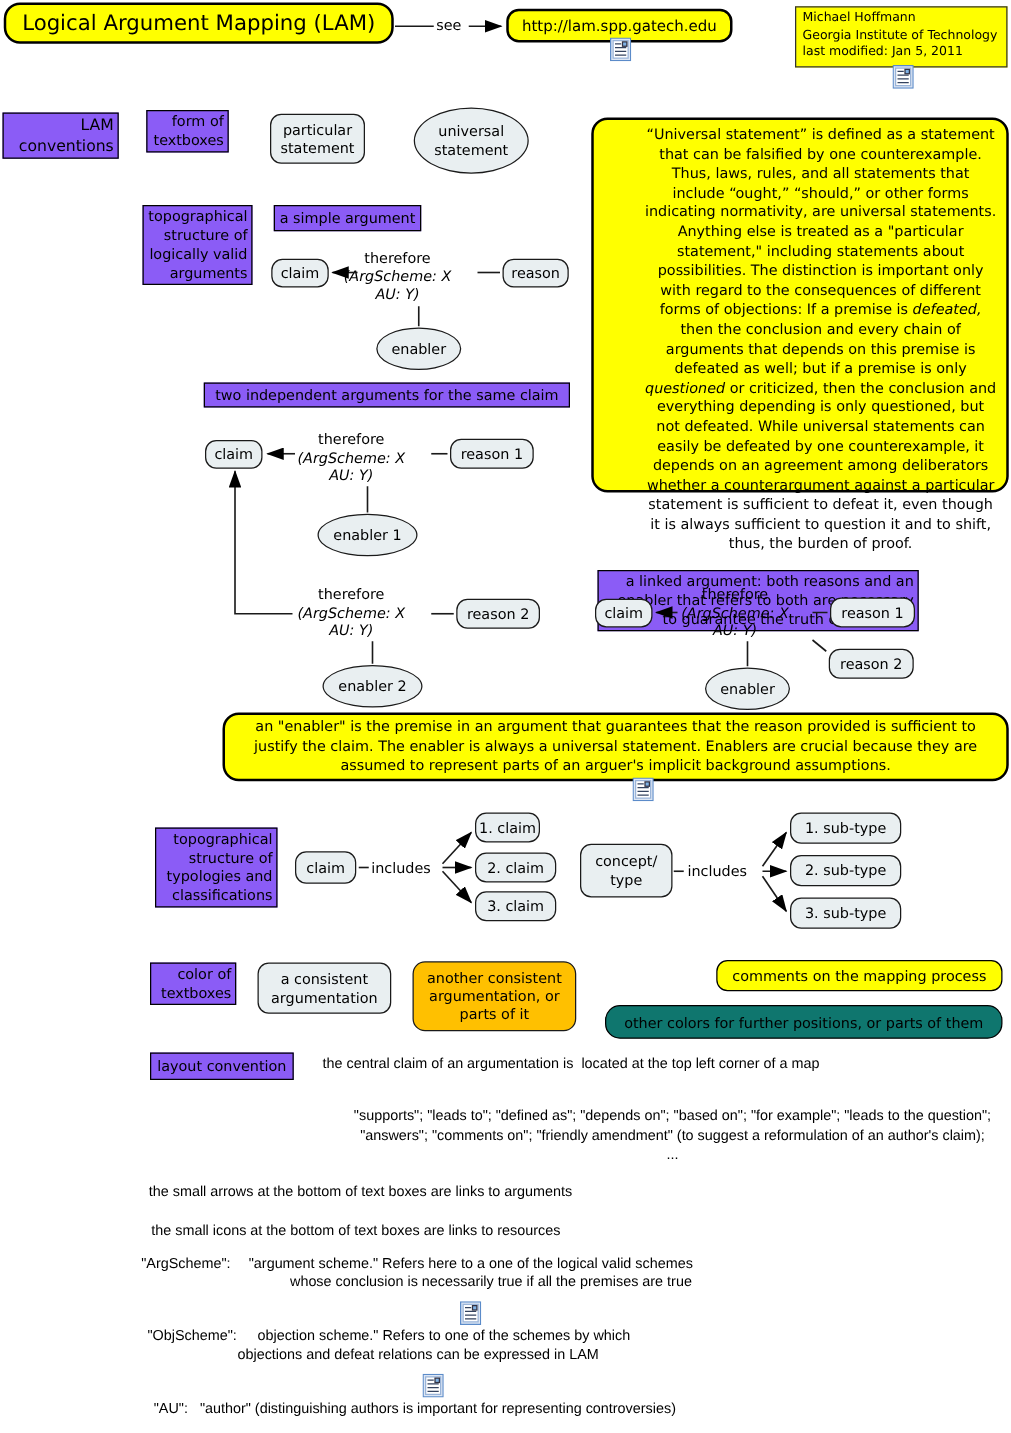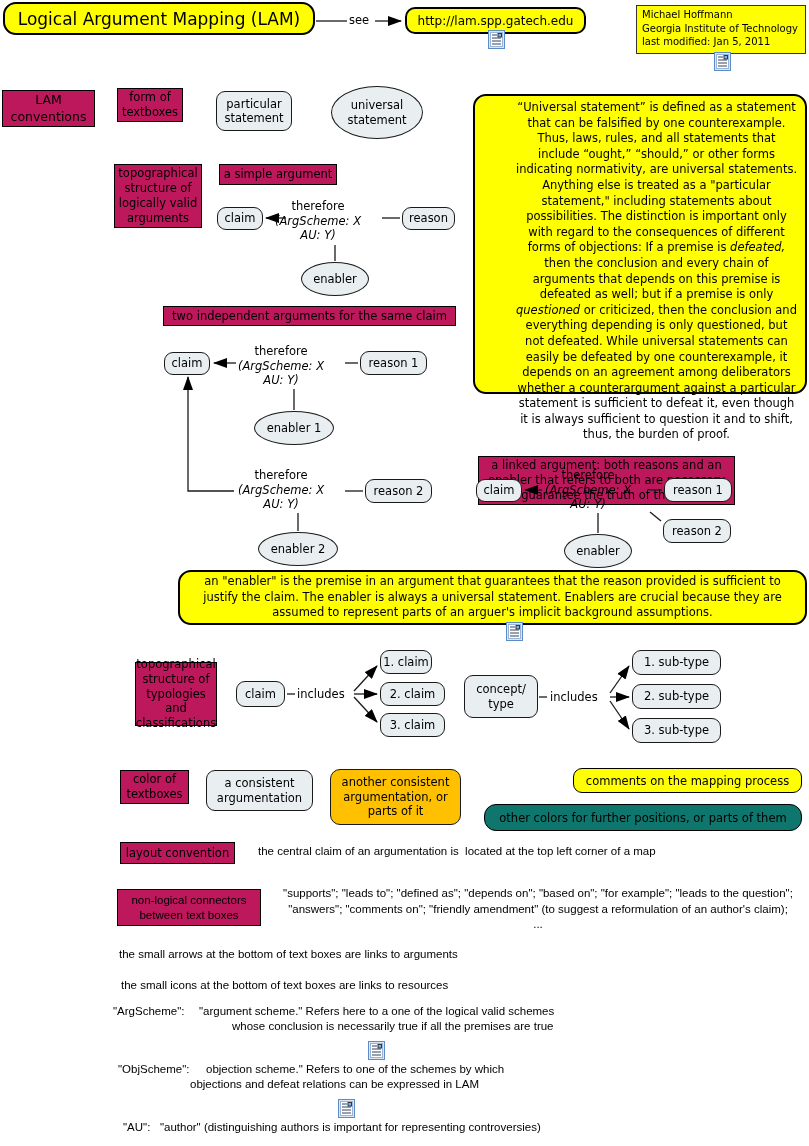--- a/index.html
+++ b/index.html
@@ -4,22 +4,22 @@
 <style>
   html,body{margin:0;padding:0;background:#fff;}
   .canvas{position:relative;width:809px;height:1146px;background:#fff;
           font-family:"DejaVu Sans",sans-serif;color:#000;overflow:hidden;}
   .abs{position:absolute;box-sizing:border-box;}
   
   .node{background:#E9EFF1;border:1px solid #1a1a1a;border-radius:9px;
         display:flex;align-items:center;justify-content:center;text-align:center;
         font-size:11.5px;line-height:1.22;}
   .ellipse{border-radius:50%;}
-  .wbox{background:#be185d;border:1px solid #000;display:flex;align-items:center;
-        justify-content:center;text-align:center;font-size:11.5px;line-height:1.3;padding:1px 3px;}
+  .wbox{background:#8b5cf6;border:1px solid #000;display:flex;align-items:center;
+        justify-content:center;text-align:right;font-size:11.5px;line-height:1.3;padding:1px 3px;}
   .ybox{background:#FFFF00;border:2px solid #000;border-radius:13px;}
   .obox{background:#FFC000;border:1px solid #1a1a1a;border-radius:10px;
         display:flex;align-items:center;justify-content:center;text-align:center;font-size:11.5px;line-height:1.25;}
   .therefore{display:flex;flex-direction:column;align-items:center;font-size:11.5px;line-height:14.6px;text-align:center;}
   .therefore .it{font-style:italic;}
   .lbl{font-size:11.5px;white-space:nowrap;}
   .note{font-family:"Liberation Sans",sans-serif;font-size:11.5px;white-space:pre;}
   .notewrap{font-family:"Liberation Sans",sans-serif;font-size:11.5px;text-align:center;line-height:15.5px;}
   .bignote{padding:4px 7px;text-align:center;font-size:11.5px;line-height:15.6px;}
   svg.overlay{pointer-events:none;}
@@ -87,21 +87,21 @@
     <div class="it">AU: Y)</div>
   </div>
   <div class="abs node" style="left:664px;top:478px;width:68px;height:24px;">reason 1</div>
   <div class="abs node" style="left:663px;top:519px;width:68px;height:24px;">reason 2</div>
   <div class="abs node ellipse" style="left:564px;top:534px;width:68px;height:34px;">enabler</div>
 
   <div class="abs ybox bignote" style="left:178px;top:570px;width:629px;height:55px;display:flex;align-items:center;">
     <span>an "enabler" is the premise in an argument that guarantees that the reason provided is sufficient to justify the claim. The enabler is always a universal statement. Enablers are crucial because they are assumed to represent parts of an arguer's implicit background assumptions.</span>
   </div>
 
-  <div class="abs wbox" style="left:135px;top:662px;width:82px;height:64px;">topographical structure of typologies and classifications</div>
+  <div class="abs wbox" style="left:124px;top:662px;width:98px;height:64px;">topographical structure of typologies and classifications</div>
   <div class="abs node" style="left:236px;top:681px;width:49px;height:26px;">claim</div>
   <div class="abs lbl" style="left:297px;top:687px;">includes</div>
   <div class="abs node" style="left:380px;top:650px;width:52px;height:24px;">1. claim</div>
   <div class="abs node" style="left:380px;top:682px;width:65px;height:24px;">2. claim</div>
   <div class="abs node" style="left:380px;top:713px;width:65px;height:24px;">3. claim</div>
 
   <div class="abs node" style="left:464px;top:675px;width:74px;height:43px;padding:0 6px;">concept/ type</div>
   <div class="abs lbl" style="left:550px;top:690px;">includes</div>
   <div class="abs node" style="left:632px;top:650px;width:89px;height:25px;">1. sub-type</div>
   <div class="abs node" style="left:632px;top:684px;width:89px;height:25px;">2. sub-type</div>
@@ -109,21 +109,20 @@
 
   <div class="abs wbox" style="left:120px;top:770px;width:69px;height:34px;">color of textboxes</div>
   <div class="abs node" style="left:206px;top:770px;width:107px;height:41px;">a consistent argumentation</div>
   <div class="abs obox" style="left:330px;top:769px;width:131px;height:56px;">another consistent argumentation, or parts of it</div>
   <div class="abs" style="left:573px;top:768px;width:229px;height:25px;background:#FFFF00;border:1.5px solid #000;border-radius:9px;display:flex;align-items:center;justify-content:center;font-size:11.5px;">comments on the mapping process</div>
   <div class="abs" style="left:484px;top:804px;width:318px;height:27px;background:#0f766e;border:1.5px solid #000;border-radius:12px;display:flex;align-items:center;justify-content:center;font-size:11.5px;white-space:nowrap;">other colors for further positions, or parts of them</div>
 
   <div class="abs wbox" style="left:120px;top:842px;width:115px;height:22px;">layout convention</div>
   <div class="abs note" style="left:258px;top:845px;">the central claim of an argumentation is  located at the top left corner of a map</div>
 
-  <div class="abs wbox" style="left:117px;top:889px;width:144px;height:37px;font-family:'Liberation Sans',sans-serif;">non-logical connectors between text boxes</div>
   <div class="abs notewrap" style="left:283px;top:886px;width:510px;">"supports"; "leads to"; "defined as"; "depends on"; "based on"; "for example"; "leads to the question"; "answers"; "comments on"; "friendly amendment" (to suggest a reformulation of an author's claim); ...</div>
 
   <div class="abs note" style="left:119px;top:948px;">the small arrows at the bottom of text boxes are links to arguments</div>
   <div class="abs note" style="left:121px;top:979px;">the small icons at the bottom of text boxes are links to resources</div>
 
   <div class="abs note" style="left:113px;top:1005px;">"ArgScheme":</div>
   <div class="abs note" style="left:199px;top:1005px;">"argument scheme." Refers here to a one of the logical valid schemes</div>
   <div class="abs note" style="left:232px;top:1020px;">whose conclusion is necessarily true if all the premises are true</div>
 
   <div class="abs note" style="left:118px;top:1063px;">"ObjScheme":</div>

